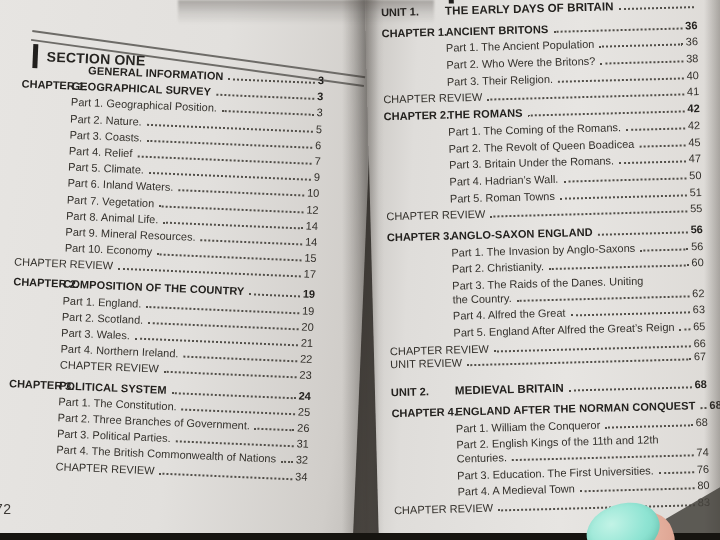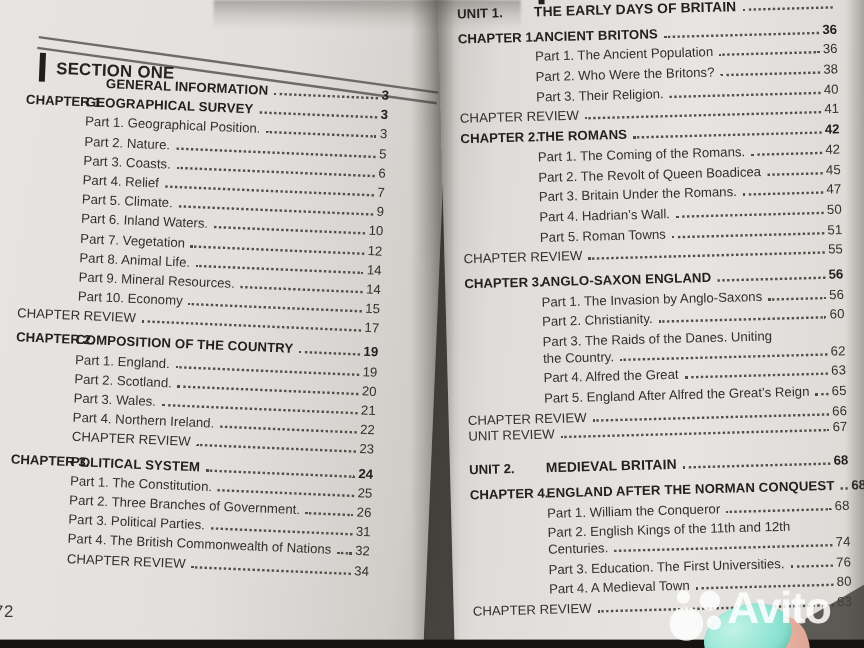--- a/index.html
+++ b/index.html
@@ -419,23 +419,14 @@
   <div class="top-haze"></div>
   <div class="right-edge"></div>
   <div class="corner-shade"></div>
   <div class="bottom-bar"></div>
 
   <div class="thumb">
     <div class="skin"></div>
     <div class="nail" id="thumb-nail" style="background: radial-gradient(at 38% 32%, rgb(194, 243, 230) 0%, rgb(143, 228, 211) 55%, rgb(116, 209, 191) 100%);"></div>
   </div>
 
-  <div class="watermark">
-    <div class="wm-circles">
-      <span class="wm-c wm-c1"></span>
-      <span class="wm-c wm-c2"></span>
-      <span class="wm-c wm-c3"></span>
-      <span class="wm-c wm-c4"></span>
-    </div>
-    <div class="wm-text">Avito</div>
-  </div>
 
 </div>
 
 </body></html>

